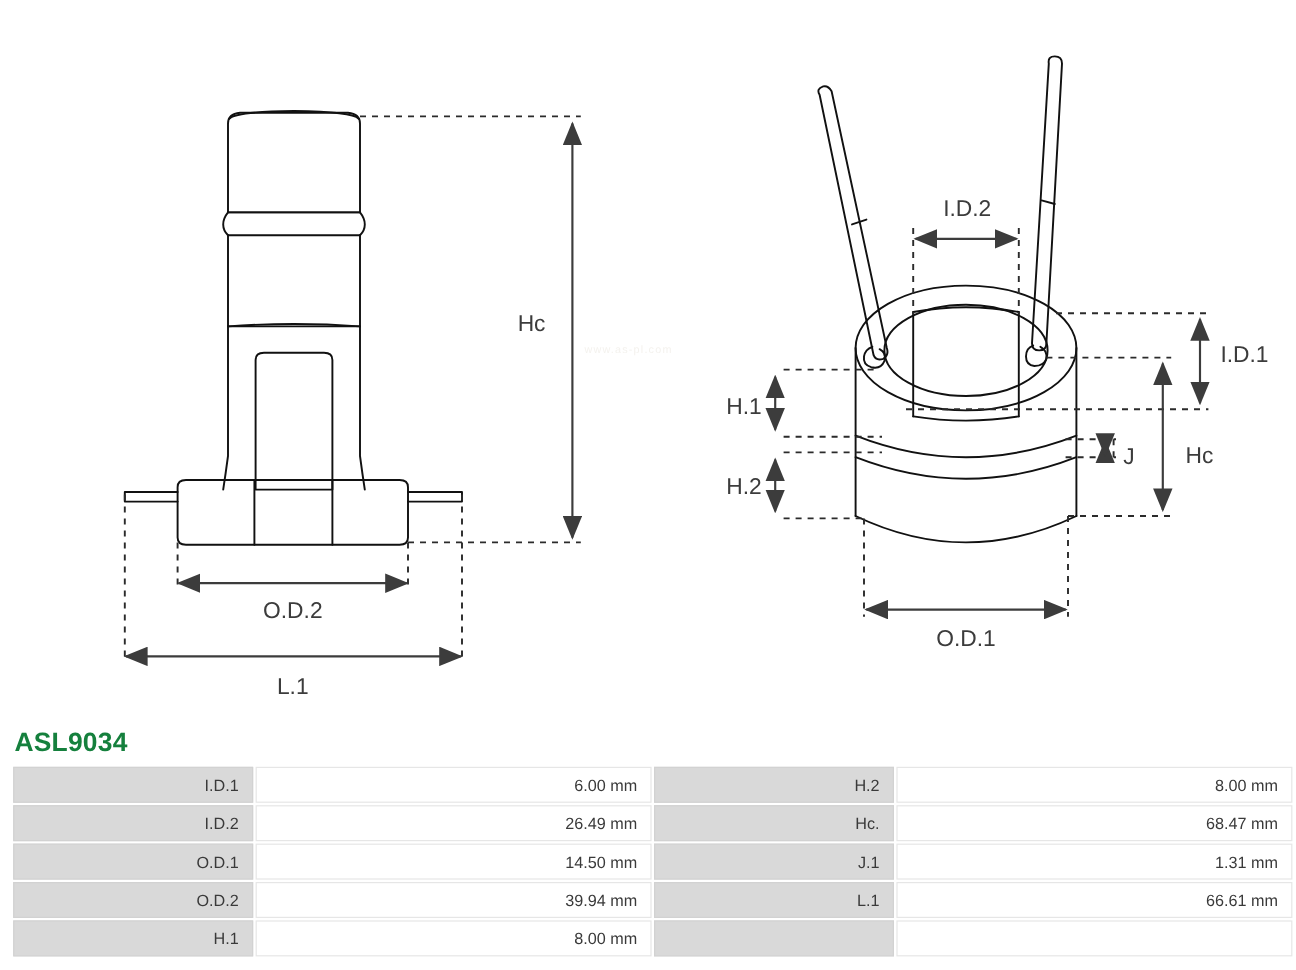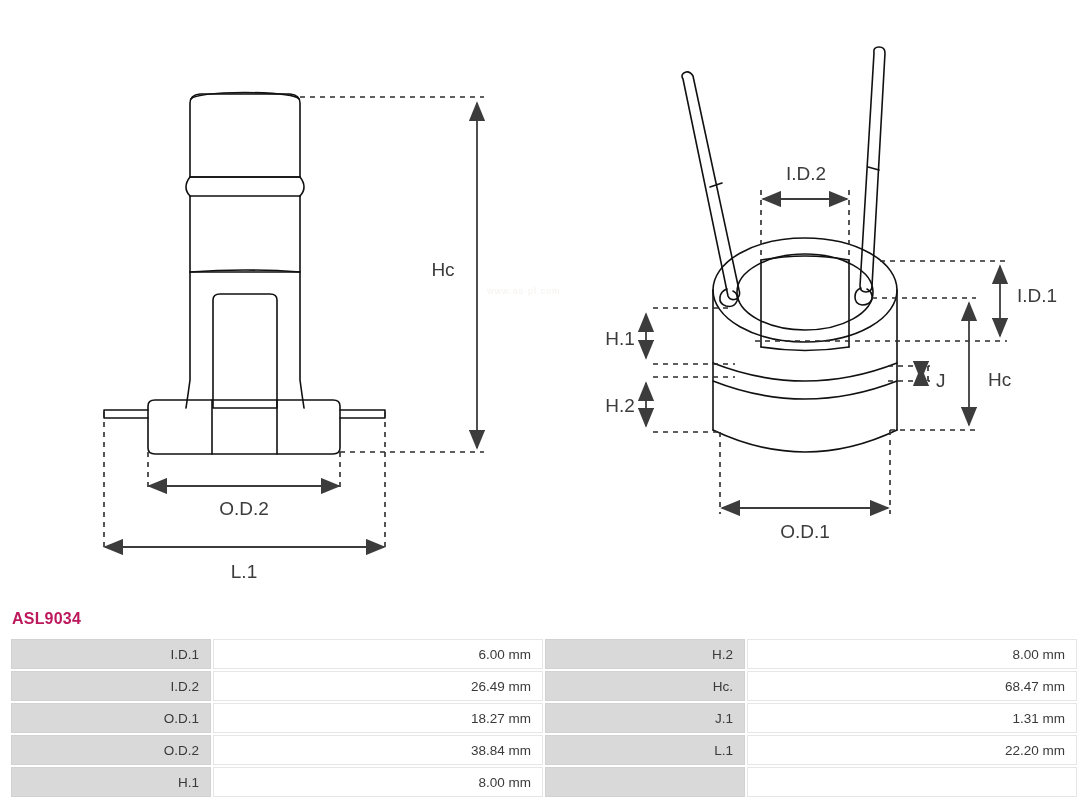--- a/index.html
+++ b/index.html
@@ -32,23 +32,23 @@
   #drawing-svg {
     display: block;
     width: 1080px;
     height: 600px;
   }
   
   #part-number {
     position: absolute;
     left: 12px;
     top: 606px;
-    font-size: 16px;
+    font-size: 22px;
     font-weight: bold;
-    color: #be185d;
+    color: #15803d;
     letter-spacing: 0.2px;
     line-height: 26px;
   }
   
   #spec-table-wrap {
     position: absolute;
     left: 9px;
     top: 637px;
     width: 1062px;
   }
@@ -265,29 +265,29 @@
           <td class="val">8.00 mm</td>
         </tr>
         <tr>
           <td class="key">I.D.2</td>
           <td class="val">26.49 mm</td>
           <td class="key">Hc.</td>
           <td class="val">68.47 mm</td>
         </tr>
         <tr>
           <td class="key">O.D.1</td>
-          <td class="val">18.27 mm</td>
+          <td class="val">14.50 mm</td>
           <td class="key">J.1</td>
           <td class="val">1.31 mm</td>
         </tr>
         <tr>
           <td class="key">O.D.2</td>
-          <td class="val">38.84 mm</td>
+          <td class="val">39.94 mm</td>
           <td class="key">L.1</td>
-          <td class="val">22.20 mm</td>
+          <td class="val">66.61 mm</td>
         </tr>
         <tr>
           <td class="key">H.1</td>
           <td class="val">8.00 mm</td>
           <td class="empty-key"></td>
           <td class="val"></td>
         </tr>
       </tbody>
     </table>
   </div>

